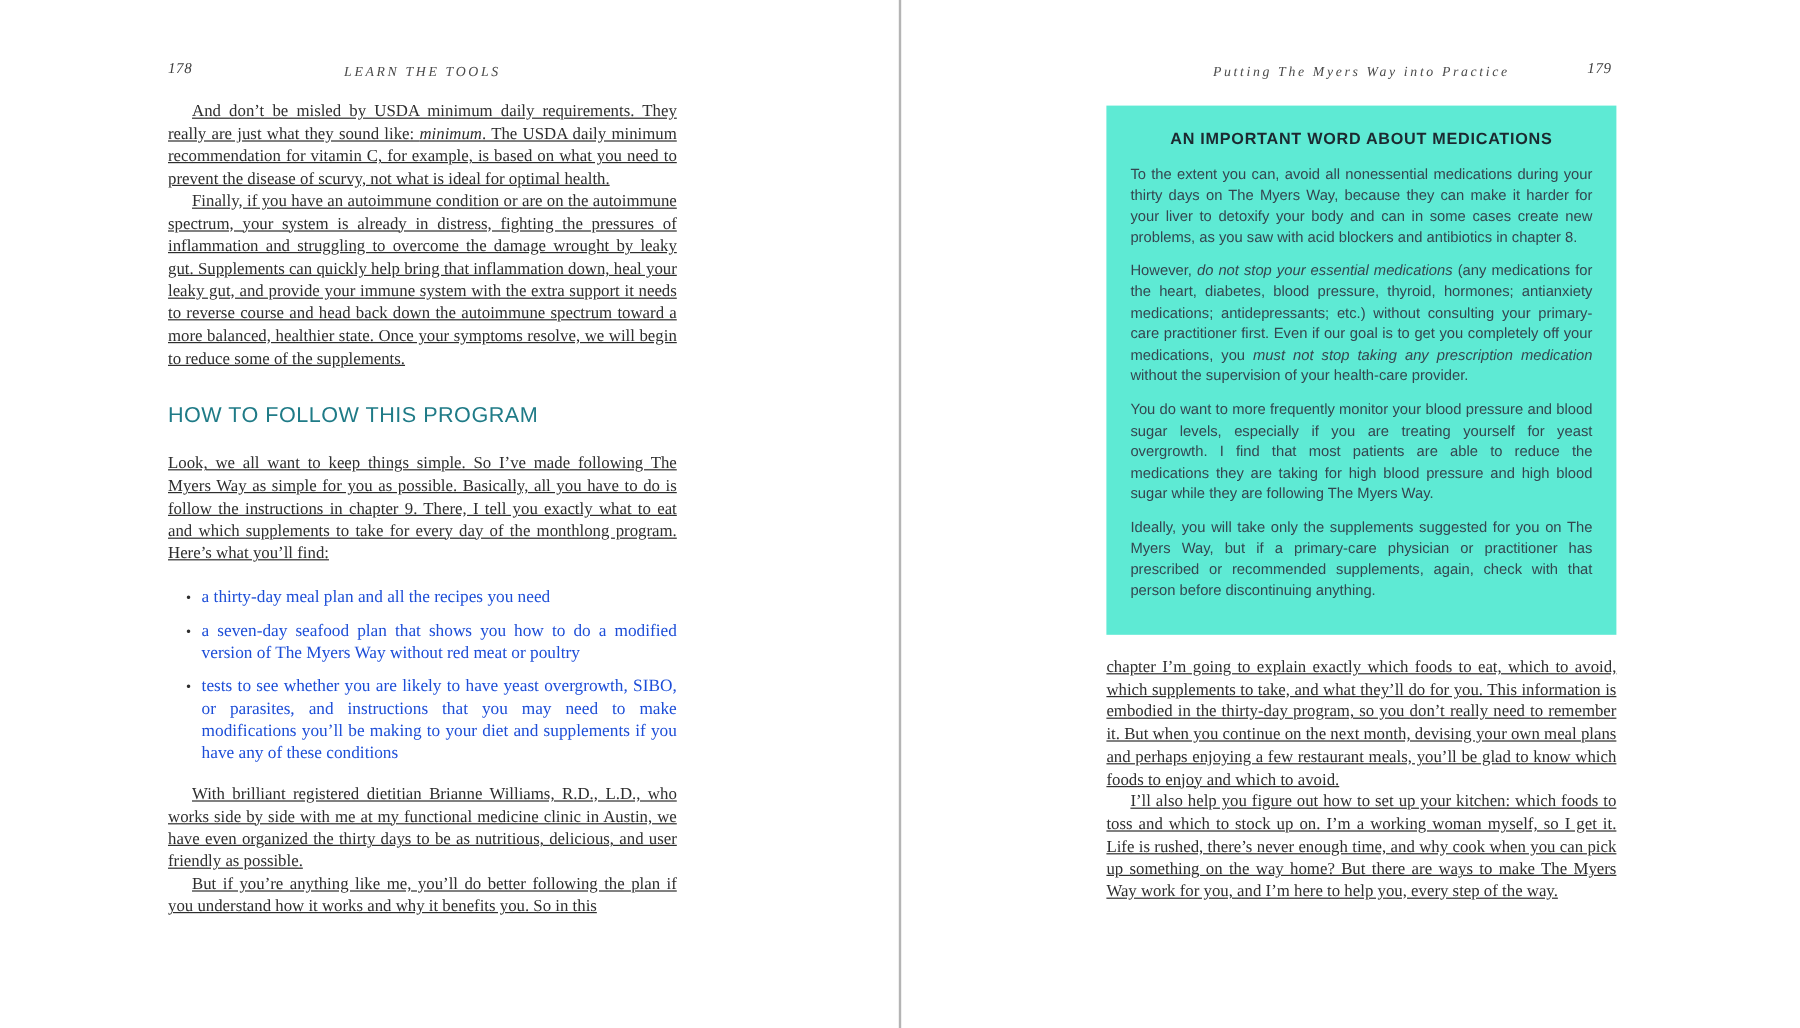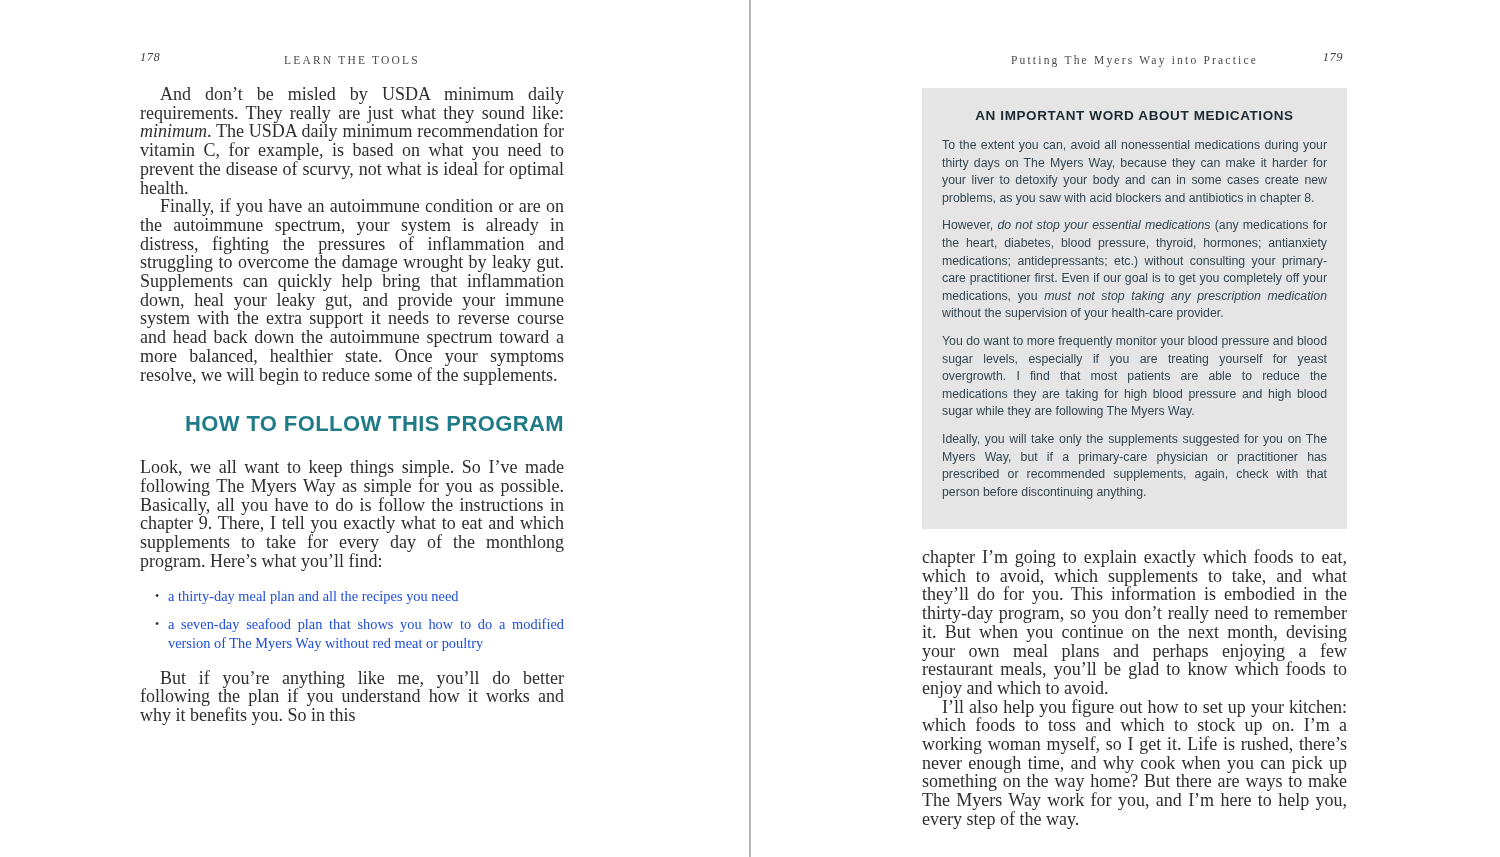--- a/index.html
+++ b/index.html
@@ -22,20 +22,21 @@
   
   .pagehead {
     position: absolute;
     top: 50px;
     height: 16px;
   }
   .pagehead-left  { left: 140px; width: 424px; text-align: center; }
   .pagehead-right { left: 922px; width: 425px; text-align: center; }
   .running-head {
     font-family: "Liberation Serif", serif;
+    font-style: italic;
     font-size: 11.5px;
     letter-spacing: 2.2px;
     color: #4a4a4a;
   }
   .folio {
     position: absolute;
     top: 0;
     font-family: "Liberation Serif", serif;
     font-style: italic;
     font-size: 12.5px;
@@ -48,33 +49,34 @@
   .body-text {
     position: absolute;
     width: 424px;
     text-align: justify;
     color: #2e2e2e;
   }
   .body-left  { left: 140px; top: 85px; }
   .body-right { left: 922px; top: 548px; width: 425px; }
   .body-text p {
     margin: 0;
-    font-size: 18px;
+    font-size: 14px;
     line-height: 18.7px;
     font-family: "Liberation Serif", serif;
+    text-decoration: underline;
   }
   .indent { text-indent: 20px; }
   .section-heading {
     font-family: "Liberation Sans", sans-serif;
-    font-weight: bold;
-    font-size: 22px;
+    font-weight: normal;
+    font-size: 18px;
     letter-spacing: 0.4px;
     color: #1f7b87;
     margin: 27px 0 21px 0;
-    text-align: right;
+    text-align: left;
   }
   ul.bullets {
     list-style: none;
     margin: 17px 0 16px 0;
     padding: 0 0 0 12px;
   }
   ul.bullets li {
     position: relative;
     margin: 0 0 9px 16px;
     font-size: 14.4px;
@@ -91,21 +93,21 @@
     color: #2e2e2e;
   }
   
   .callout {
     position: absolute;
     left: 922px;
     top: 88px;
     width: 425px;
     min-height: 427px;
     box-sizing: border-box;
-    background: #e5e5e5;
+    background: #5eead4;
     padding: 15px 20px 12px 20px;
   }
   .callout-title {
     font-family: "Liberation Sans", sans-serif;
     font-weight: bold;
     font-size: 13.5px;
     letter-spacing: 0.6px;
     color: #1c2930;
     text-align: center;
     margin: 5px 0 14px 0;
@@ -132,21 +134,23 @@
   </div>
 
   <div class="body-text body-left">
     <p class="indent"><span>And don’t be misled by USDA minimum daily requirements. They really are just what they sound like: </span><i>minimum</i><span>. The USDA daily minimum recommendation for vitamin C, for example, is based on what you need to prevent the disease of scurvy, not what is ideal for optimal health.</span></p>
     <p class="indent">Finally, if you have an autoimmune condition or are on the autoimmune spectrum, your system is already in distress, fighting the pressures of inflammation and struggling to overcome the damage wrought by leaky gut. Supplements can quickly help bring that inflammation down, heal your leaky gut, and provide your immune system with the extra support it needs to reverse course and head back down the autoimmune spectrum toward a more balanced, healthier state. Once your symptoms resolve, we will begin to reduce some of the supplements.</p>
     <h2 class="section-heading">HOW TO FOLLOW THIS PROGRAM</h2>
     <p>Look, we all want to keep things simple. So I’ve made following The Myers Way as simple for you as possible. Basically, all you have to do is follow the instructions in chapter 9. There, I tell you exactly what to eat and which supplements to take for every day of the monthlong program. Here’s what you’ll find:</p>
     <ul class="bullets">
       <li>a thirty-day meal plan and all the recipes you need</li>
       <li>a seven-day seafood plan that shows you how to do a modified version of The Myers Way without red meat or poultry</li>
+      <li>tests to see whether you are likely to have yeast overgrowth, SIBO, or parasites, and instructions that you may need to make modifications you’ll be making to your diet and supplements if you have any of these conditions</li>
     </ul>
+    <p class="indent">With brilliant registered dietitian Brianne Williams, R.D., L.D., who works side by side with me at my functional medicine clinic in Austin, we have even organized the thirty days to be as nutritious, delicious, and user friendly as possible.</p>
     <p class="indent">But if you’re anything like me, you’ll do better following the plan if you understand how it works and why it benefits you. So in this</p>
   </div>
 
   <div class="divider"></div>
 
   <div class="pagehead pagehead-right">
     <span class="running-head">Putting The Myers Way into Practice</span>
     <span class="folio folio-right">179</span>
   </div>
 

